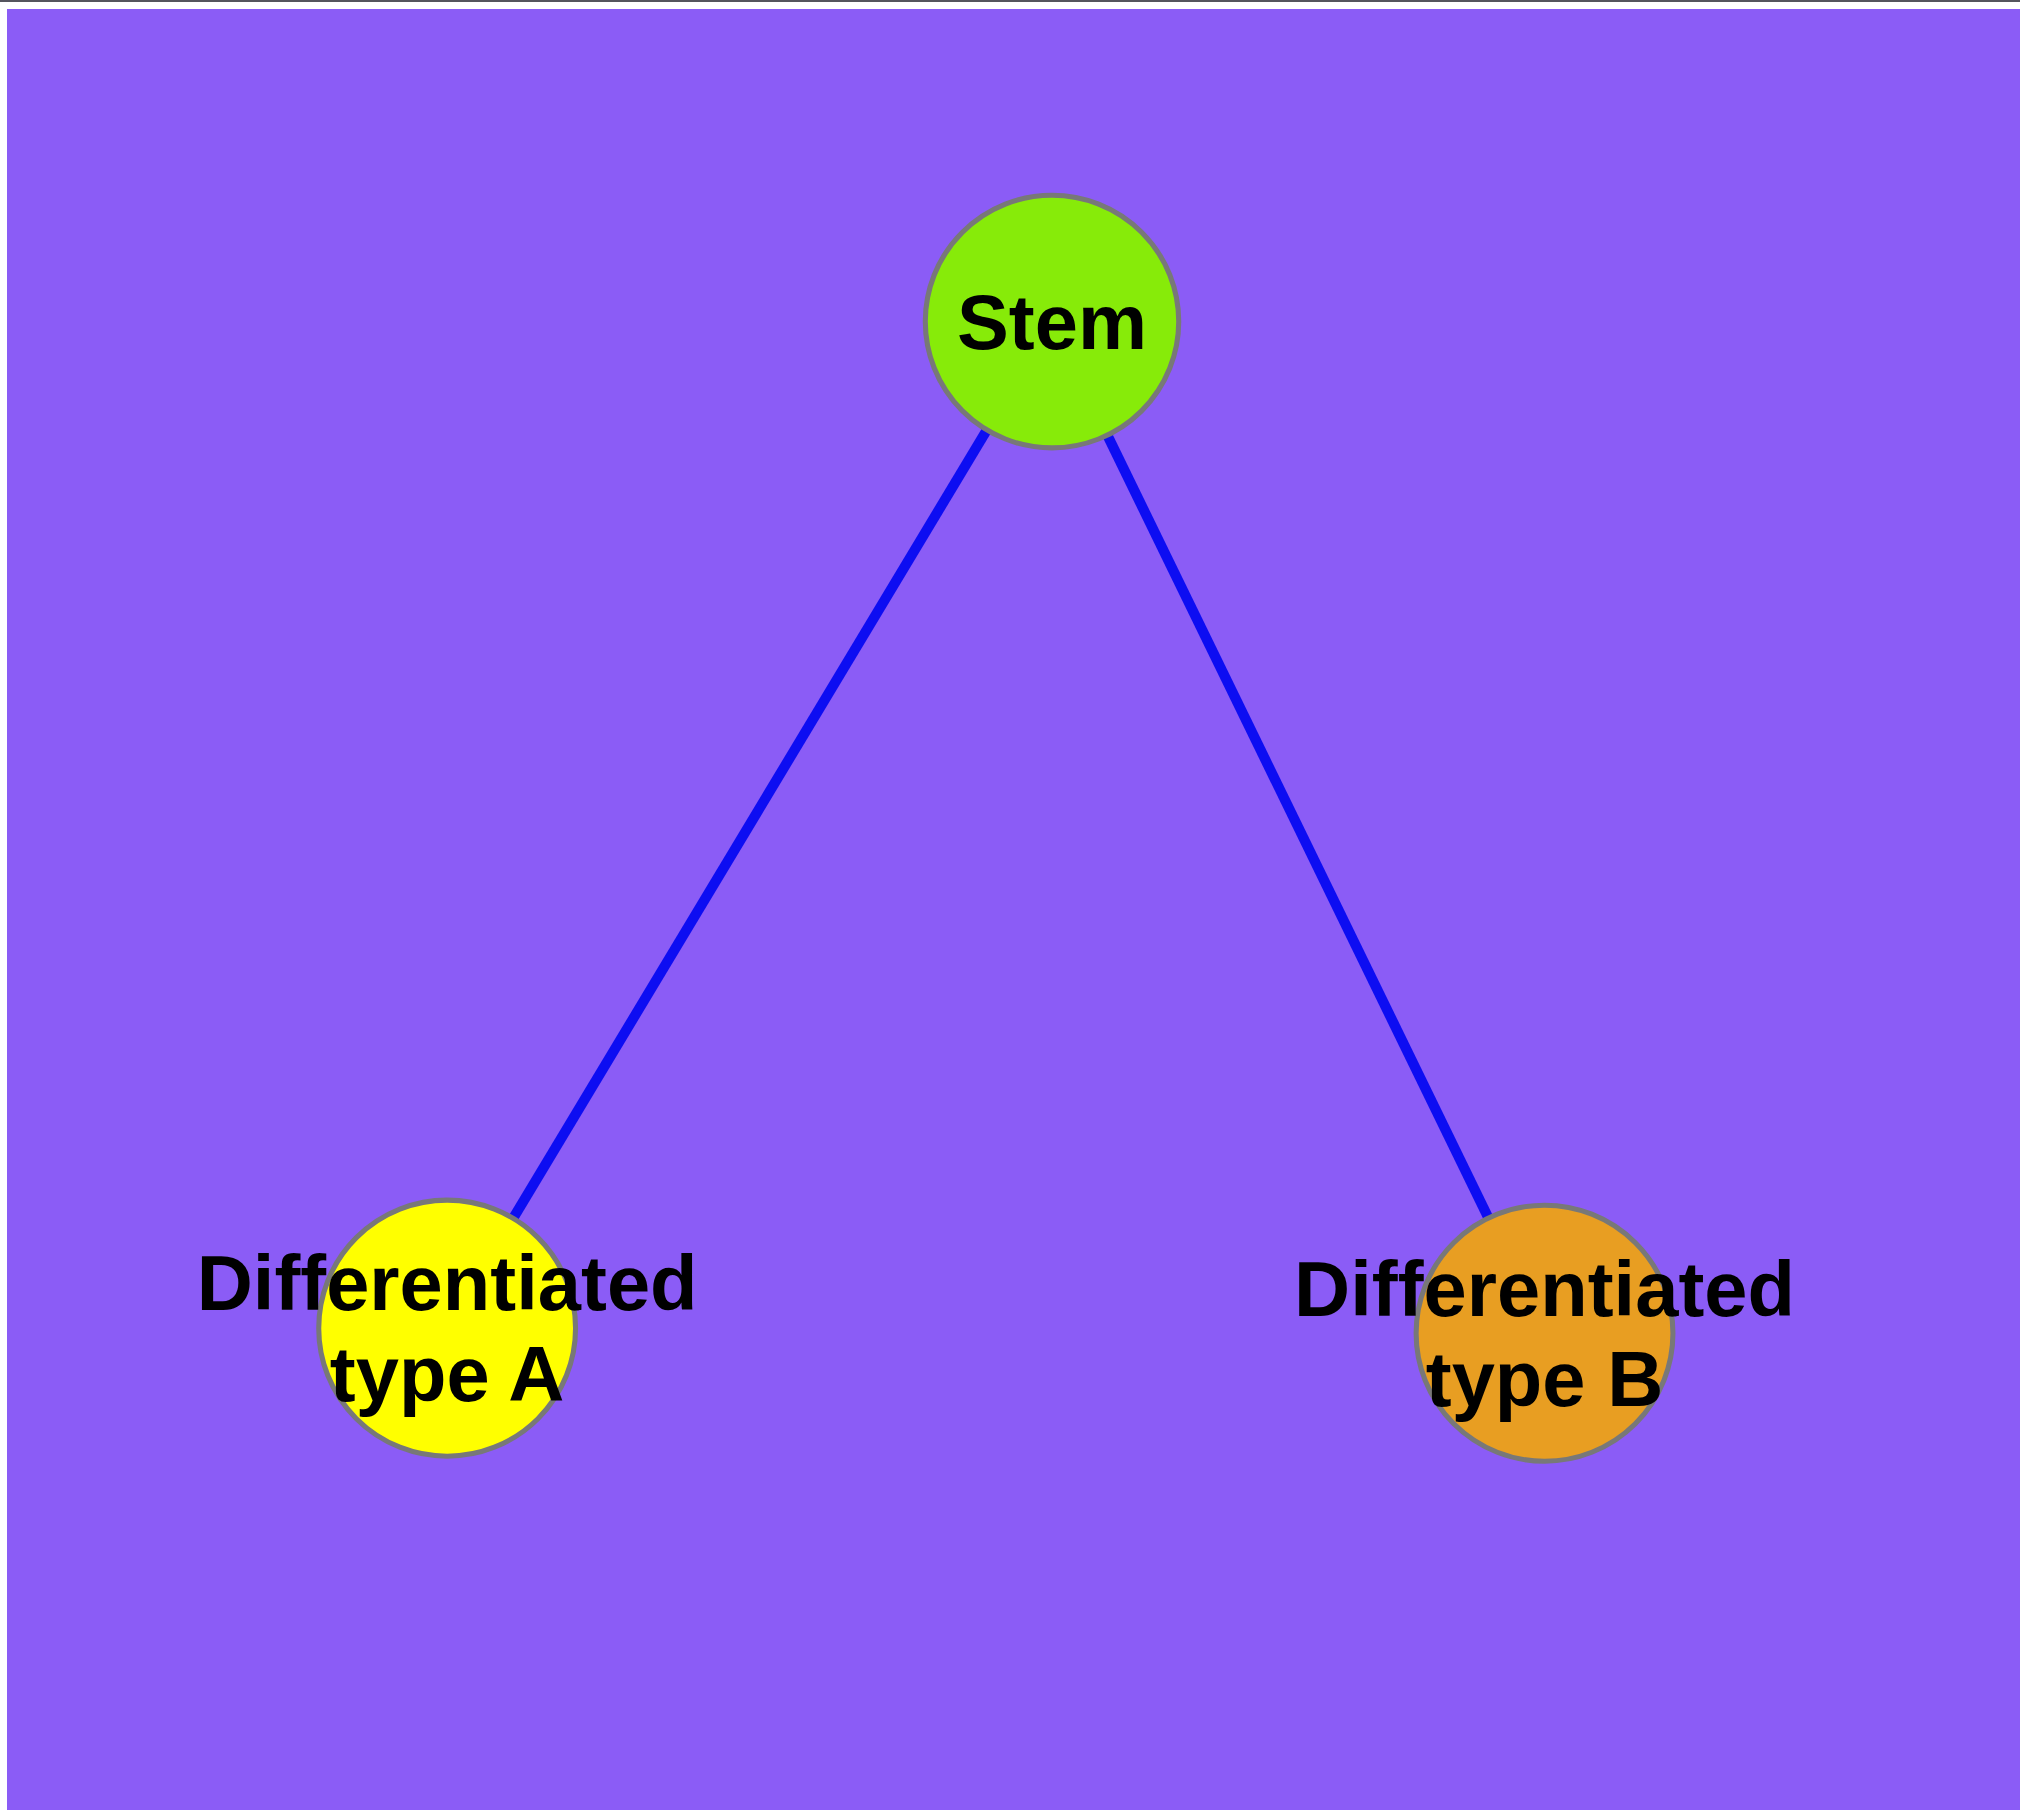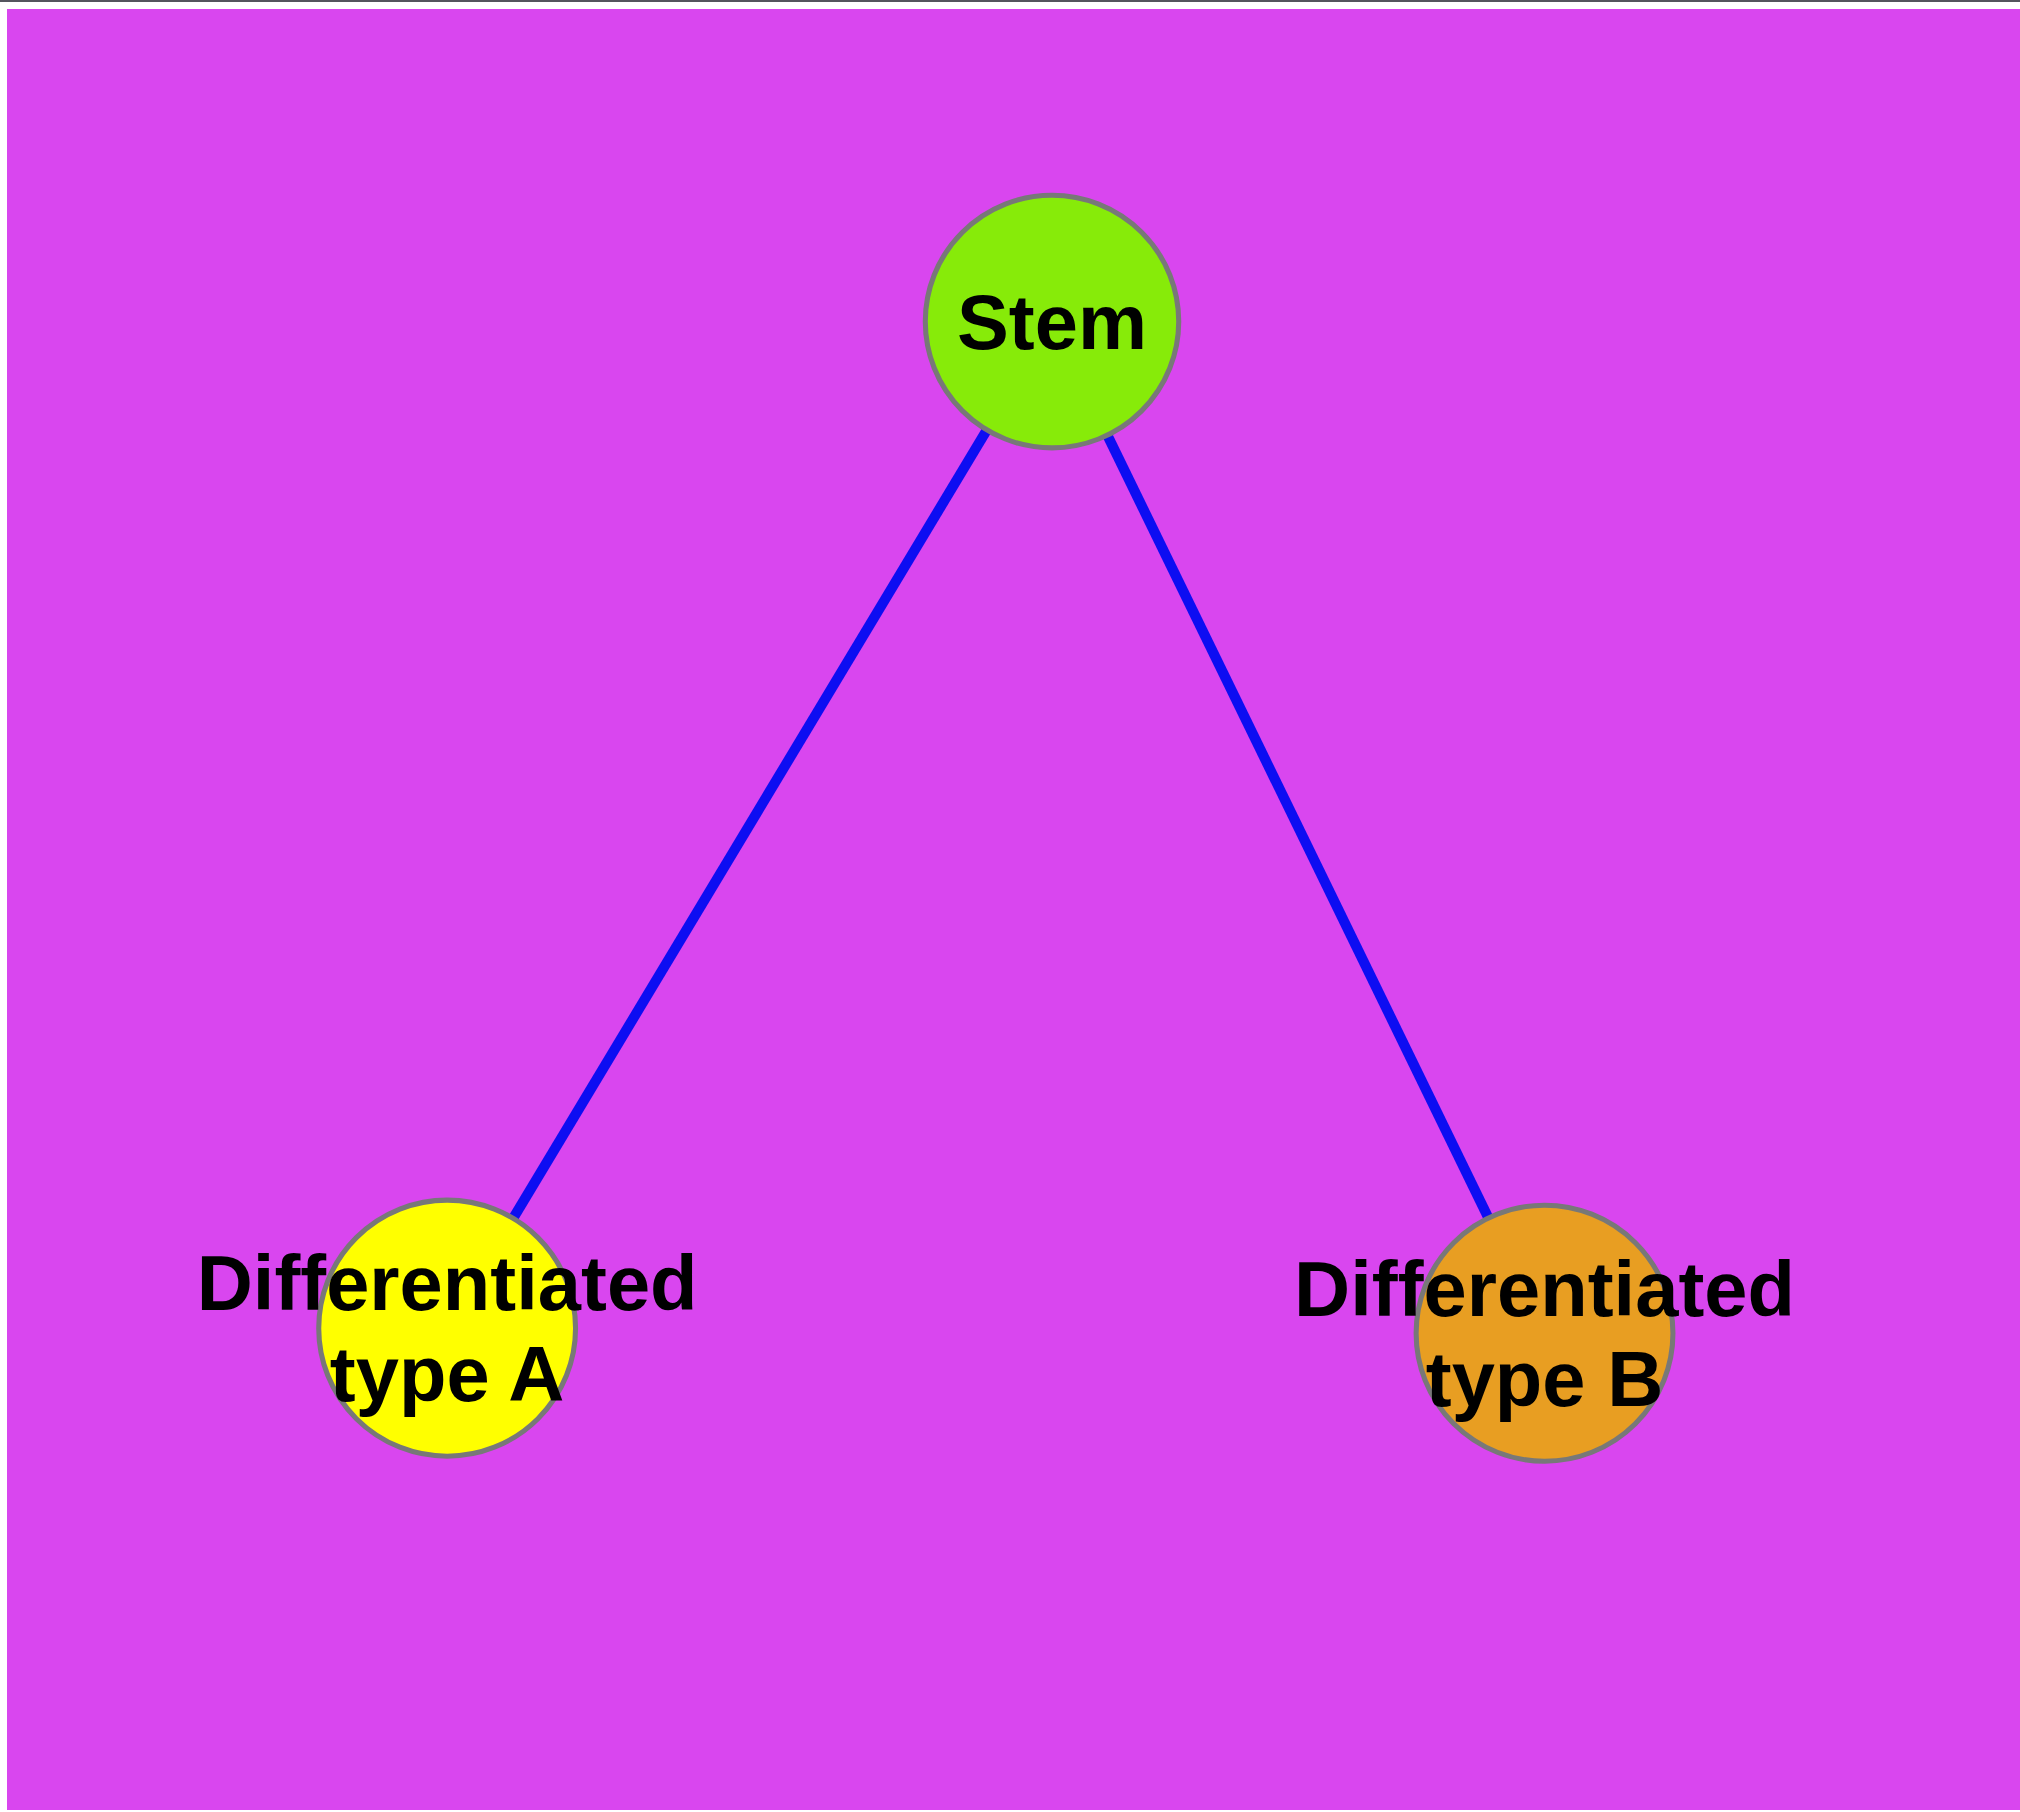--- a/index.html
+++ b/index.html
@@ -35,21 +35,21 @@
     font-family: "Liberation Sans", sans-serif;
     font-weight: 700;
     text-anchor: middle;
   }
 </style>
 </head>
 <body style="background: rgb(255, 255, 255);">
 
 <div class="top-hairline" style="background: rgb(85, 85, 94);"></div>
 
-<div class="plot-canvas" style="background: #d946ef;">
+<div class="plot-canvas" style="background: #8b5cf6;">
   <svg id="graph" viewBox="0 0 2384 2138" preserveAspectRatio="none">
     <g id="edges-layer">
         <line x1="1237" y1="371" x2="521" y2="1566" stroke="#0D0DF2" stroke-width="12"></line>
         <line x1="1237" y1="371" x2="1820" y2="1572" stroke="#0D0DF2" stroke-width="12"></line>
       </g>
     <g id="nodes-layer">
         <circle cx="1237" cy="371" r="150" fill="#87EB09" stroke="#787878" stroke-width="6"></circle>
         <circle cx="521" cy="1566" r="152" fill="#FFFF00" stroke="#787878" stroke-width="6"></circle>
         <circle cx="1820" cy="1572" r="152" fill="#E89E22" stroke="#787878" stroke-width="6"></circle>
       </g>

